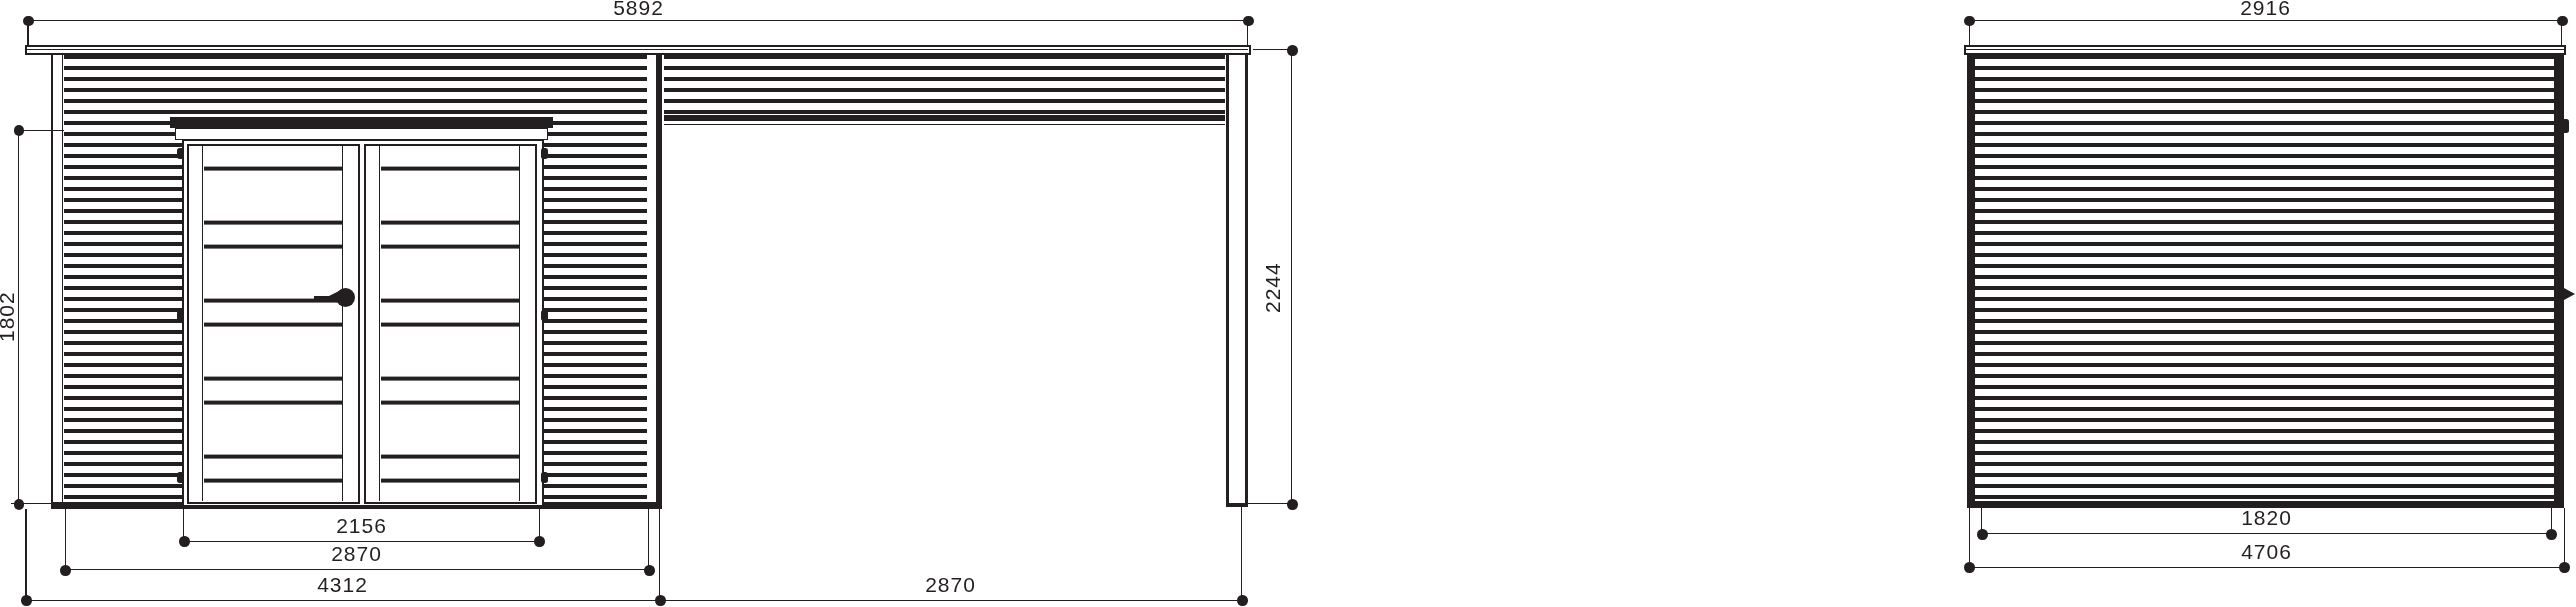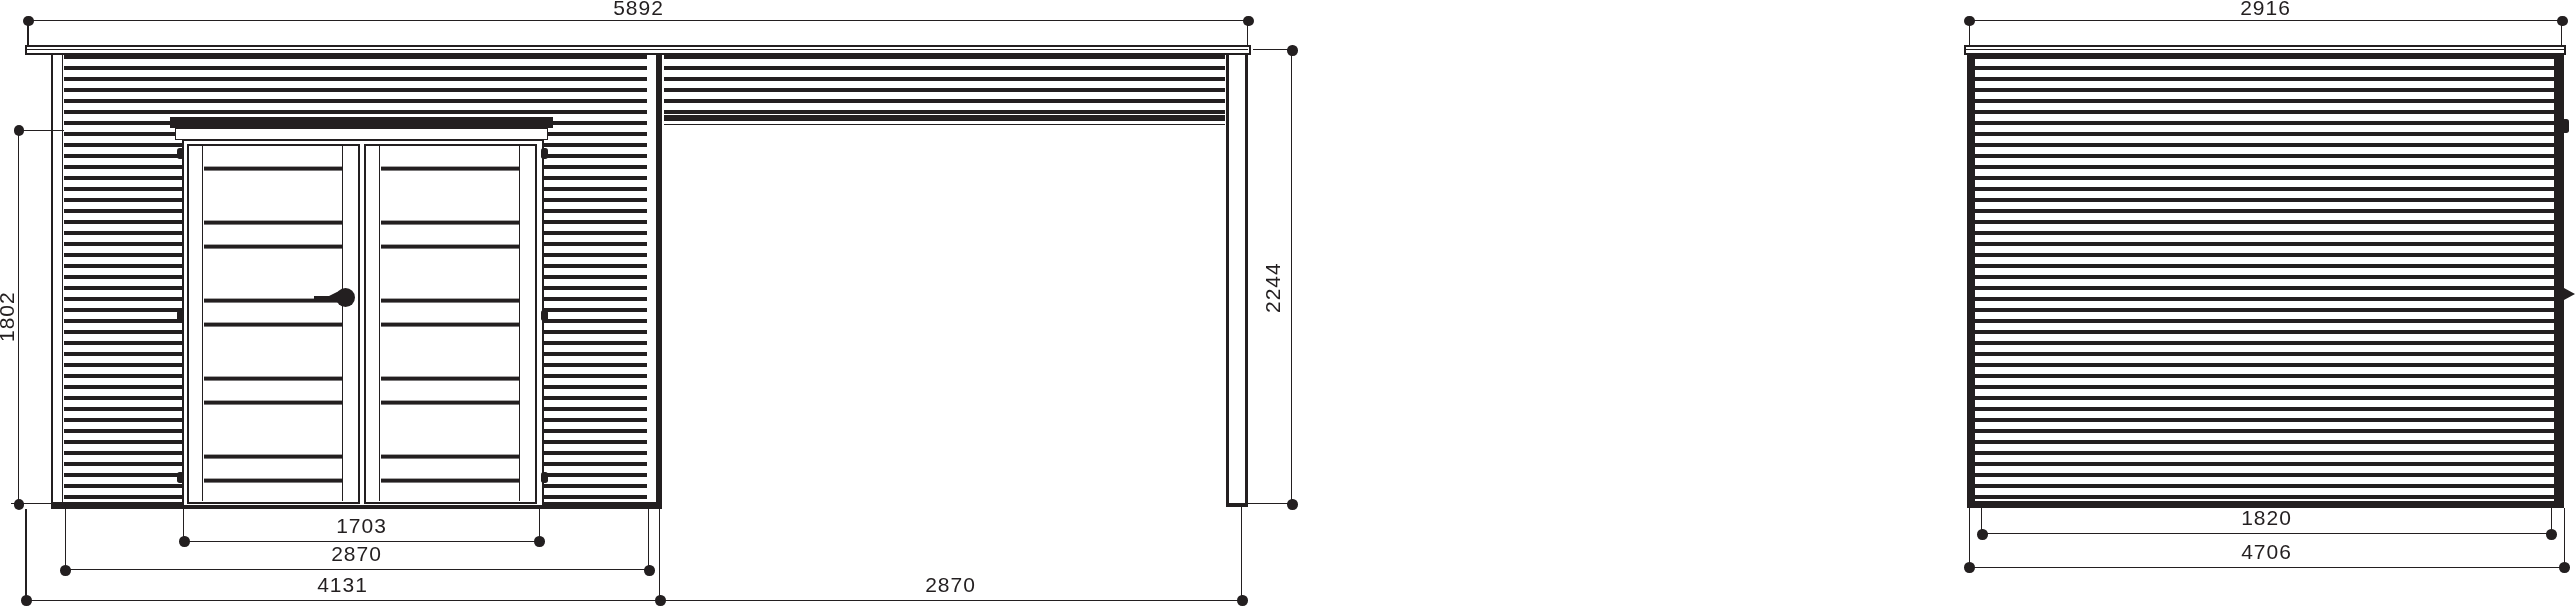--- a/index.html
+++ b/index.html
@@ -93,38 +93,38 @@
     <div class="ln" style="left:1248px; top:503px; width:45px; height:1.4px;"></div>
     <div class="dot" style="left:1292px; top:50px;"></div>
     <div class="dot" style="left:1292px; top:504px;"></div>
     <div class="lbl vlbl" style="left:1261px; top:226px;">2244</div>
 
     <div class="ln" style="left:183px; top:509px; width:1.4px; height:32px;"></div>
     <div class="ln" style="left:539px; top:509px; width:1.4px; height:32px;"></div>
     <div class="ln" style="left:184px; top:541px; width:355px; height:1.4px;"></div>
     <div class="dot" style="left:184px; top:541px;"></div>
     <div class="dot" style="left:539px; top:541px;"></div>
-    <div class="lbl" style="left:293px; top:514px; width:137px;">1703</div>
+    <div class="lbl" style="left:293px; top:514px; width:137px;">2156</div>
 
     <div class="ln" style="left:65px; top:509px; width:1.4px; height:60px;"></div>
     <div class="ln" style="left:648px; top:509px; width:1.4px; height:60px;"></div>
     <div class="ln" style="left:65px; top:569px; width:584px; height:1.4px;"></div>
     <div class="dot" style="left:65px; top:570px;"></div>
     <div class="dot" style="left:649px; top:570px;"></div>
     <div class="lbl" style="left:288px; top:542px; width:137px;">2870</div>
 
     <div class="ln" style="left:25.4px; top:509px; width:1.4px; height:91px;"></div>
     <div class="ln" style="left:659px; top:509px; width:1.4px; height:91px;"></div>
     <div class="ln" style="left:1241px; top:506px; width:1.4px; height:94px;"></div>
     <div class="ln" style="left:26px; top:600px; width:634px; height:1.4px;"></div>
     <div class="ln" style="left:660px; top:600px; width:582px; height:1.4px;"></div>
     <div class="dot" style="left:26px; top:600px;"></div>
     <div class="dot" style="left:660px; top:600px;"></div>
     <div class="dot" style="left:1242px; top:600px;"></div>
-    <div class="lbl" style="left:274px; top:573px; width:137px;">4131</div>
+    <div class="lbl" style="left:274px; top:573px; width:137px;">4312</div>
     <div class="lbl" style="left:882px; top:573px; width:137px;">2870</div>
   </div>
 
   <div>
 
     <div class="ln" style="left:1969px; top:20px; width:592px; height:1.4px;"></div>
     <div class="dot" style="left:1969px; top:20.6px;"></div>
     <div class="dot" style="left:2562px; top:20.6px;"></div>
     <div class="ln" style="left:1969px; top:22.6px; width:1.4px; height:22.6px;"></div>
     <div class="ln" style="left:2561px; top:22.6px; width:1.4px; height:22.6px;"></div>

